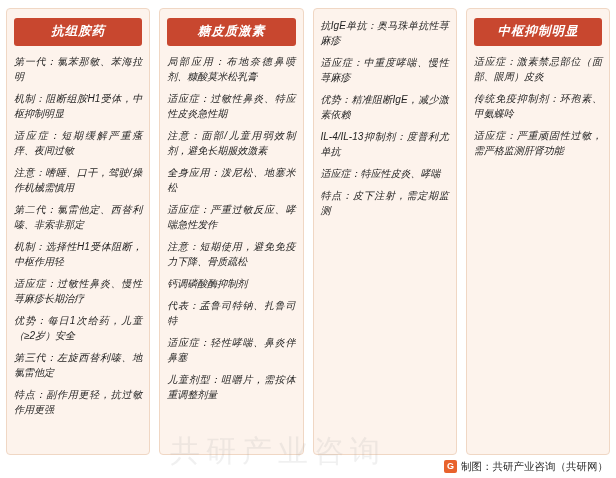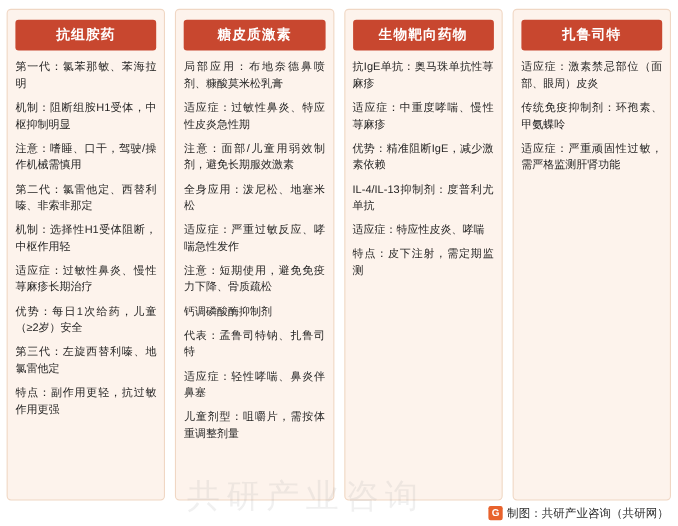--- a/index.html
+++ b/index.html
@@ -29,20 +29,21 @@
     flex: 1 1 0;
     background: #fdf3ec;
     border: 1px solid #f0d7c4;
     border-radius: 4px;
     padding: 9px 7px 10px 7px;
     box-sizing: border-box;
     display: flex;
     flex-direction: column;
     align-items: stretch;
     overflow: hidden;
+    font-style: italic;
   }
   .col-head {
     background: #c8472f;
     color: #ffffff;
     text-align: center;
     font-size: 12.5px;
     font-weight: bold;
     letter-spacing: 1px;
     padding: 7px 2px;
     border-radius: 3px;
@@ -108,20 +109,21 @@
 </head>
 <body>
 
 <div class="board">
 
   <div class="col">
     <div class="col-head">抗组胺药</div>
     <div class="col-body">
       <div class="line">第一代：氯苯那敏、苯海拉明</div>
       <div class="line">机制：阻断组胺H1受体，中枢抑制明显</div>
+      <div class="line">适应症：短期缓解严重瘙痒、夜间过敏</div>
       <div class="line">注意：嗜睡、口干，驾驶/操作机械需慎用</div>
       <div class="line">第二代：氯雷他定、西替利嗪、非索非那定</div>
       <div class="line">机制：选择性H1受体阻断，中枢作用轻</div>
       <div class="line">适应症：过敏性鼻炎、慢性荨麻疹长期治疗</div>
       <div class="line">优势：每日1次给药，儿童（≥2岁）安全</div>
       <div class="line">第三代：左旋西替利嗪、地氯雷他定</div>
       <div class="line">特点：副作用更轻，抗过敏作用更强</div>
     </div>
   </div>
 
@@ -135,33 +137,32 @@
       <div class="line">适应症：严重过敏反应、哮喘急性发作</div>
       <div class="line">注意：短期使用，避免免疫力下降、骨质疏松</div>
       <div class="line">钙调磷酸酶抑制剂</div>
       <div class="line">代表：孟鲁司特钠、扎鲁司特</div>
       <div class="line">适应症：轻性哮喘、鼻炎伴鼻塞</div>
       <div class="line">儿童剂型：咀嚼片，需按体重调整剂量</div>
     </div>
   </div>
 
   <div class="col">
-    <div class="col-head">生物靶向药物</div>
     <div class="col-body">
       <div class="line">抗IgE单抗：奥马珠单抗性荨麻疹</div>
       <div class="line">适应症：中重度哮喘、慢性荨麻疹</div>
       <div class="line">优势：精准阻断IgE，减少激素依赖</div>
       <div class="line">IL-4/IL-13抑制剂：度普利尤单抗</div>
       <div class="line">适应症：特应性皮炎、哮喘</div>
       <div class="line">特点：皮下注射，需定期监测</div>
     </div>
   </div>
 
   <div class="col">
-    <div class="col-head">扎鲁司特</div>
+    <div class="col-head">中枢抑制明显</div>
     <div class="col-body">
       <div class="line">适应症：激素禁忌部位（面部、眼周）皮炎</div>
       <div class="line">传统免疫抑制剂：环孢素、甲氨蝶呤</div>
       <div class="line">适应症：严重顽固性过敏，需严格监测肝肾功能</div>
     </div>
   </div>
 
 </div>
 
 <div class="watermark">共研产业咨询</div>

